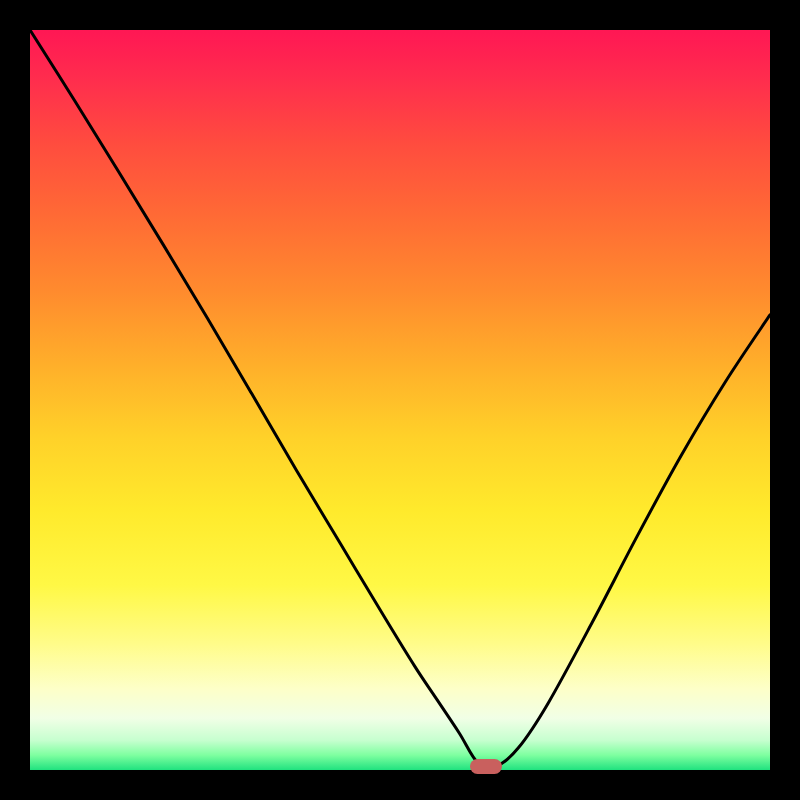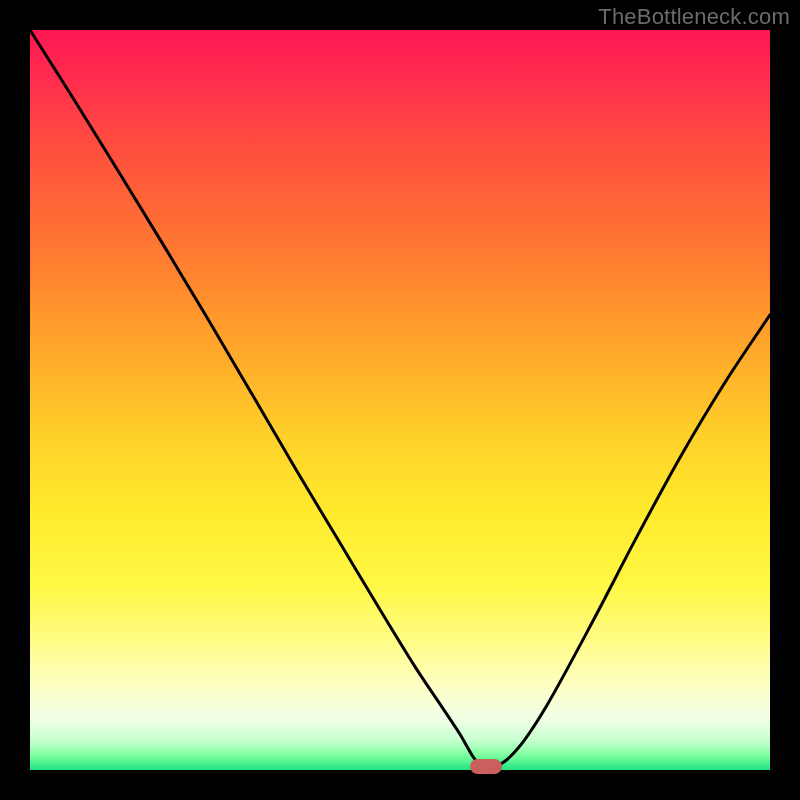--- a/index.html
+++ b/index.html
@@ -67,21 +67,20 @@
     width: 32px;
     height: 15px;
     background: #c9605e;
     border-radius: 8px;
   }
 </style>
 </head>
 <body>
 
 <div class="container">
-  <div class="watermark">TheBottleneck.com</div>
 
   <div class="plot">
     <div class="gradient-bg"></div>
     <svg class="curve-svg" viewBox="0 0 740 740" preserveAspectRatio="none">
       <path id="curve-path" fill="none" stroke-width="3" stroke-linejoin="round" stroke-linecap="round" d="M 0.00 0.00 C 7.40 11.72, 29.60 46.62, 44.40 70.30 C 59.20 93.98, 74.00 118.03, 88.80 142.08 C 103.60 166.13, 118.40 190.18, 133.20 214.60 C 148.00 239.02, 162.80 263.69, 177.60 288.60 C 192.40 313.51, 207.20 338.80, 222.00 364.08 C 236.80 389.36, 251.60 415.26, 266.40 440.30 C 281.20 465.34, 296.00 489.63, 310.80 514.30 C 325.60 538.97, 342.87 567.95, 355.20 588.30 C 367.53 608.65, 376.17 622.83, 384.80 636.40 C 393.43 649.97, 399.60 658.60, 407.00 669.70 C 414.40 680.80, 422.42 692.52, 429.20 703.00 C 435.98 713.48, 441.53 727.05, 447.70 732.60 C 453.87 738.15, 459.42 738.77, 466.20 736.30 C 472.98 733.83, 479.77 728.28, 488.40 717.80 C 497.03 707.32, 505.67 694.37, 518.00 673.40 C 530.33 652.43, 547.60 619.75, 562.40 592.00 C 577.20 564.25, 592.00 534.65, 606.80 506.90 C 621.60 479.15, 636.40 451.40, 651.20 425.50 C 666.00 399.60, 680.80 374.93, 695.60 351.50 C 710.40 328.07, 732.60 296.00, 740.00 284.90" stroke="#000000"></path>
     </svg>
     <div id="marker" class="marker" style="left: 439.84px; top: 728.56px; background: rgb(201, 96, 94);"></div>
   </div>
 </div>
 

